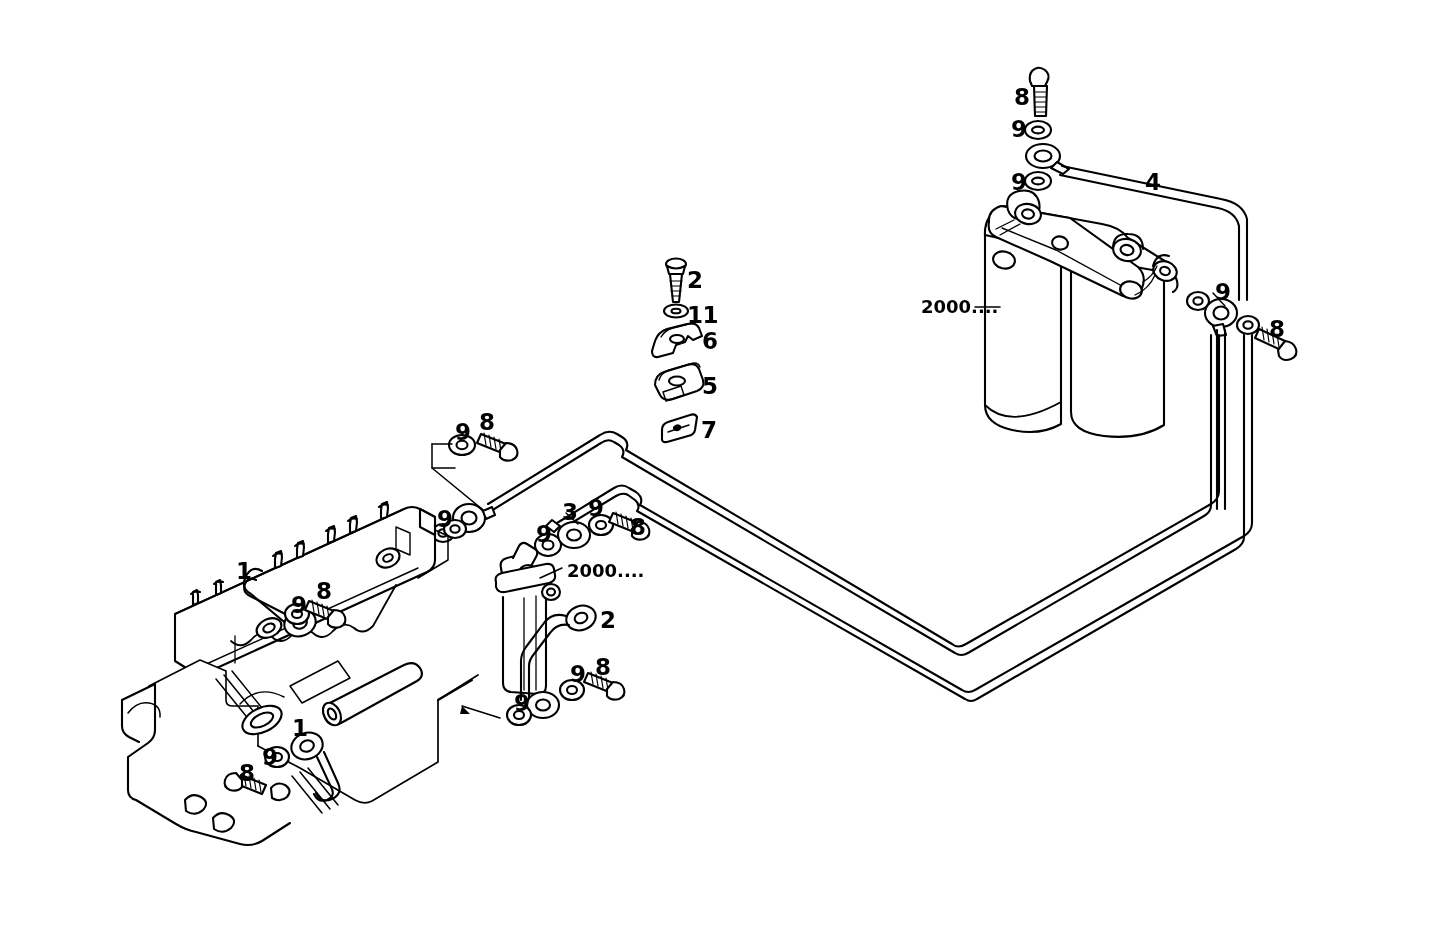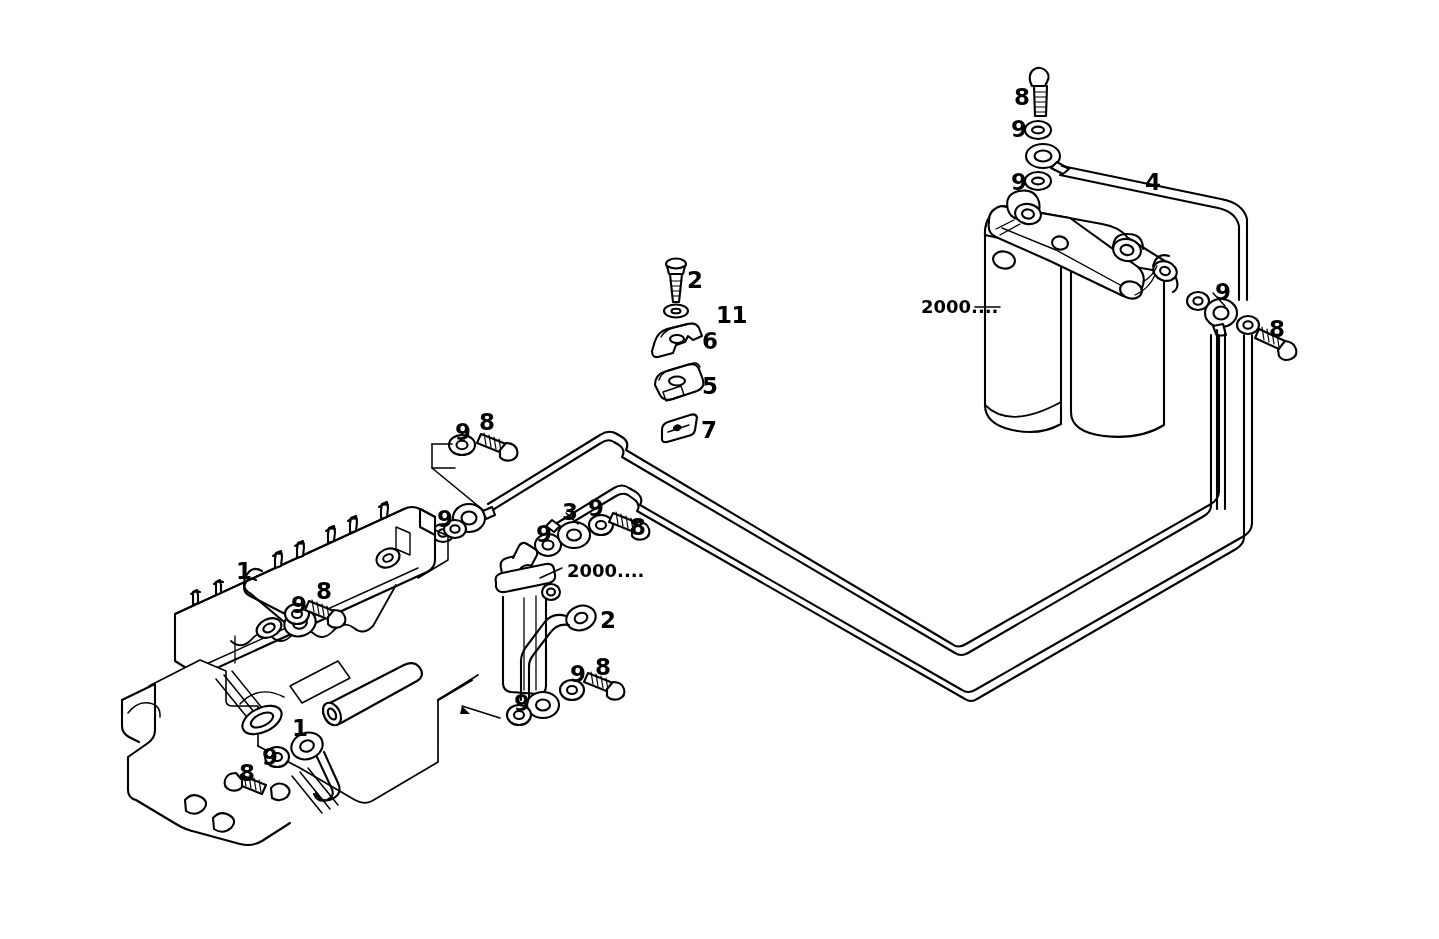--- a/index.html
+++ b/index.html
@@ -349,21 +349,21 @@
   </svg>
 
   <div class="callout" style="left:1014px; top:86px;">8</div>
   <div class="callout" style="left:1011px; top:118px;">9</div>
   <div class="callout" style="left:1011px; top:171px;">9</div>
   <div class="callout" style="left:1145px; top:171px;">4</div>
   <div class="callout assy" style="left:921px; top:298px;">2000....</div>
   <div class="callout" style="left:1215px; top:281px;">9</div>
   <div class="callout" style="left:1269px; top:318px;">8</div>
   <div class="callout" style="left:687px; top:269px;">2</div>
-  <div class="callout" style="left:716px; top:304px;">11</div>
+  <div class="callout" style="left:687px; top:304px;">11</div>
   <div class="callout" style="left:702px; top:330px;">6</div>
   <div class="callout" style="left:702px; top:375px;">5</div>
   <div class="callout" style="left:701px; top:419px;">7</div>
   <div class="callout" style="left:455px; top:421px;">9</div>
   <div class="callout" style="left:479px; top:411px;">8</div>
   <div class="callout" style="left:437px; top:508px;">9</div>
   <div class="callout" style="left:536px; top:523px;">9</div>
   <div class="callout" style="left:562px; top:501px;">3</div>
   <div class="callout" style="left:588px; top:497px;">9</div>
   <div class="callout" style="left:630px; top:516px;">8</div>

